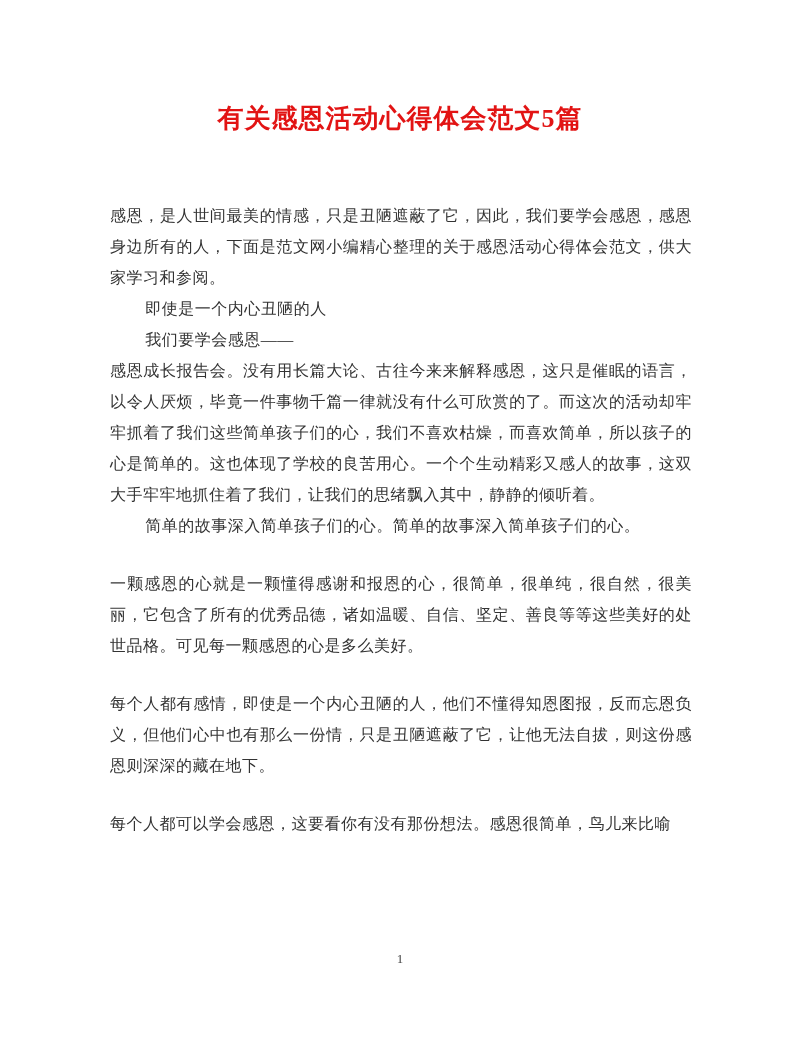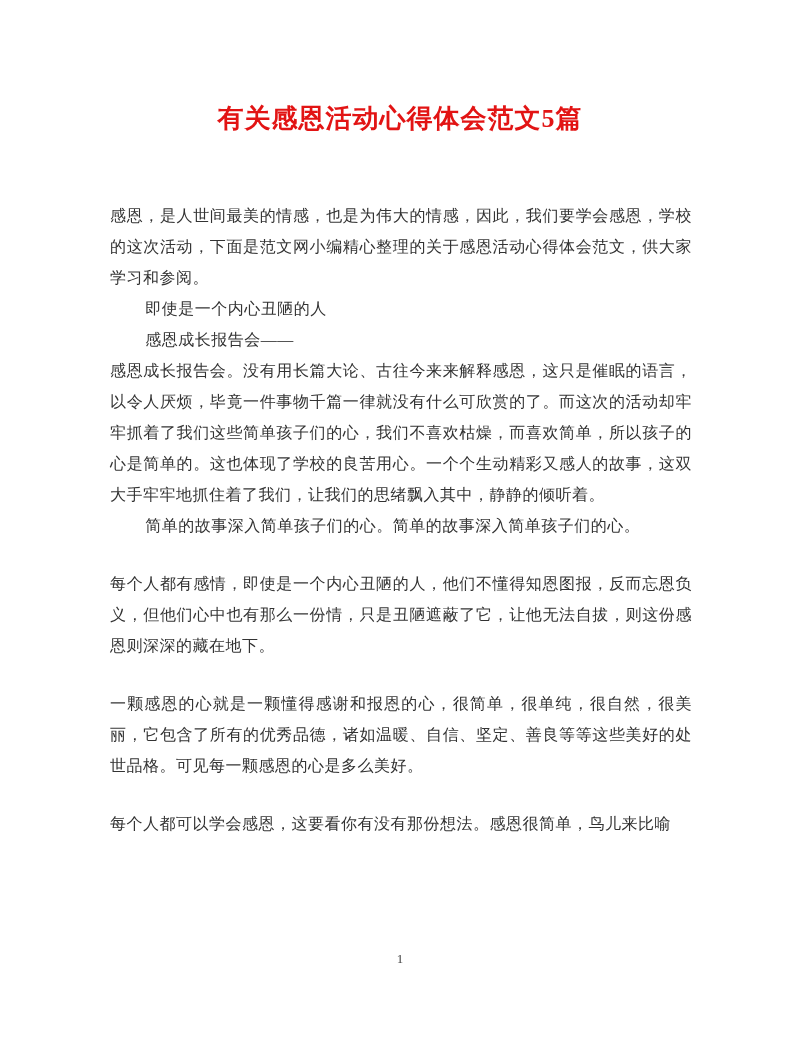--- a/index.html
+++ b/index.html
@@ -44,24 +44,24 @@
     line-height: 18px;
   }
 </style>
 </head>
 <body>
 
 <div class="page" style="background: rgb(255, 255, 255);">
   <h1 class="doc-title" style="color: rgb(226, 20, 20);">有关感恩活动心得体会范文5篇</h1>
 
   <div class="doc-body" style="color: rgb(51, 51, 51);">
-      <div class="para">感恩，是人世间最美的情感，也是为伟大的情感，因此，我们要学会感恩，学校的这次活动，下面是范文网小编精心整理的关于感恩活动心得体会范文，供大家学习和参阅。</div>
+      <div class="para">感恩，是人世间最美的情感，只是丑陋遮蔽了它，因此，我们要学会感恩，感恩身边所有的人，下面是范文网小编精心整理的关于感恩活动心得体会范文，供大家学习和参阅。</div>
       <div class="para indent">即使是一个内心丑陋的人</div>
-      <div class="para indent">感恩成长报告会——</div>
+      <div class="para indent">我们要学会感恩——</div>
       <div class="para">感恩成长报告会。没有用长篇大论、古往今来来解释感恩，这只是催眠的语言，以令人厌烦，毕竟一件事物千篇一律就没有什么可欣赏的了。而这次的活动却牢牢抓着了我们这些简单孩子们的心，我们不喜欢枯燥，而喜欢简单，所以孩子的心是简单的。这也体现了学校的良苦用心。一个个生动精彩又感人的故事，这双大手牢牢地抓住着了我们，让我们的思绪飘入其中，静静的倾听着。</div>
       <div class="para indent">简单的故事深入简单孩子们的心。简单的故事深入简单孩子们的心。</div>
+      <div class="para gap">一颗感恩的心就是一颗懂得感谢和报恩的心，很简单，很单纯，很自然，很美丽，它包含了所有的优秀品德，诸如温暖、自信、坚定、善良等等这些美好的处世品格。可见每一颗感恩的心是多么美好。</div>
       <div class="para gap">每个人都有感情，即使是一个内心丑陋的人，他们不懂得知恩图报，反而忘恩负义，但他们心中也有那么一份情，只是丑陋遮蔽了它，让他无法自拔，则这份感恩则深深的藏在地下。</div>
-      <div class="para gap">一颗感恩的心就是一颗懂得感谢和报恩的心，很简单，很单纯，很自然，很美丽，它包含了所有的优秀品德，诸如温暖、自信、坚定、善良等等这些美好的处世品格。可见每一颗感恩的心是多么美好。</div>
       <div class="para gap">每个人都可以学会感恩，这要看你有没有那份想法。感恩很简单，鸟儿来比喻</div>
     </div>
 
   <div class="page-number" style="color: rgb(68, 68, 68);">1</div>
 </div>
 
 </body></html>

